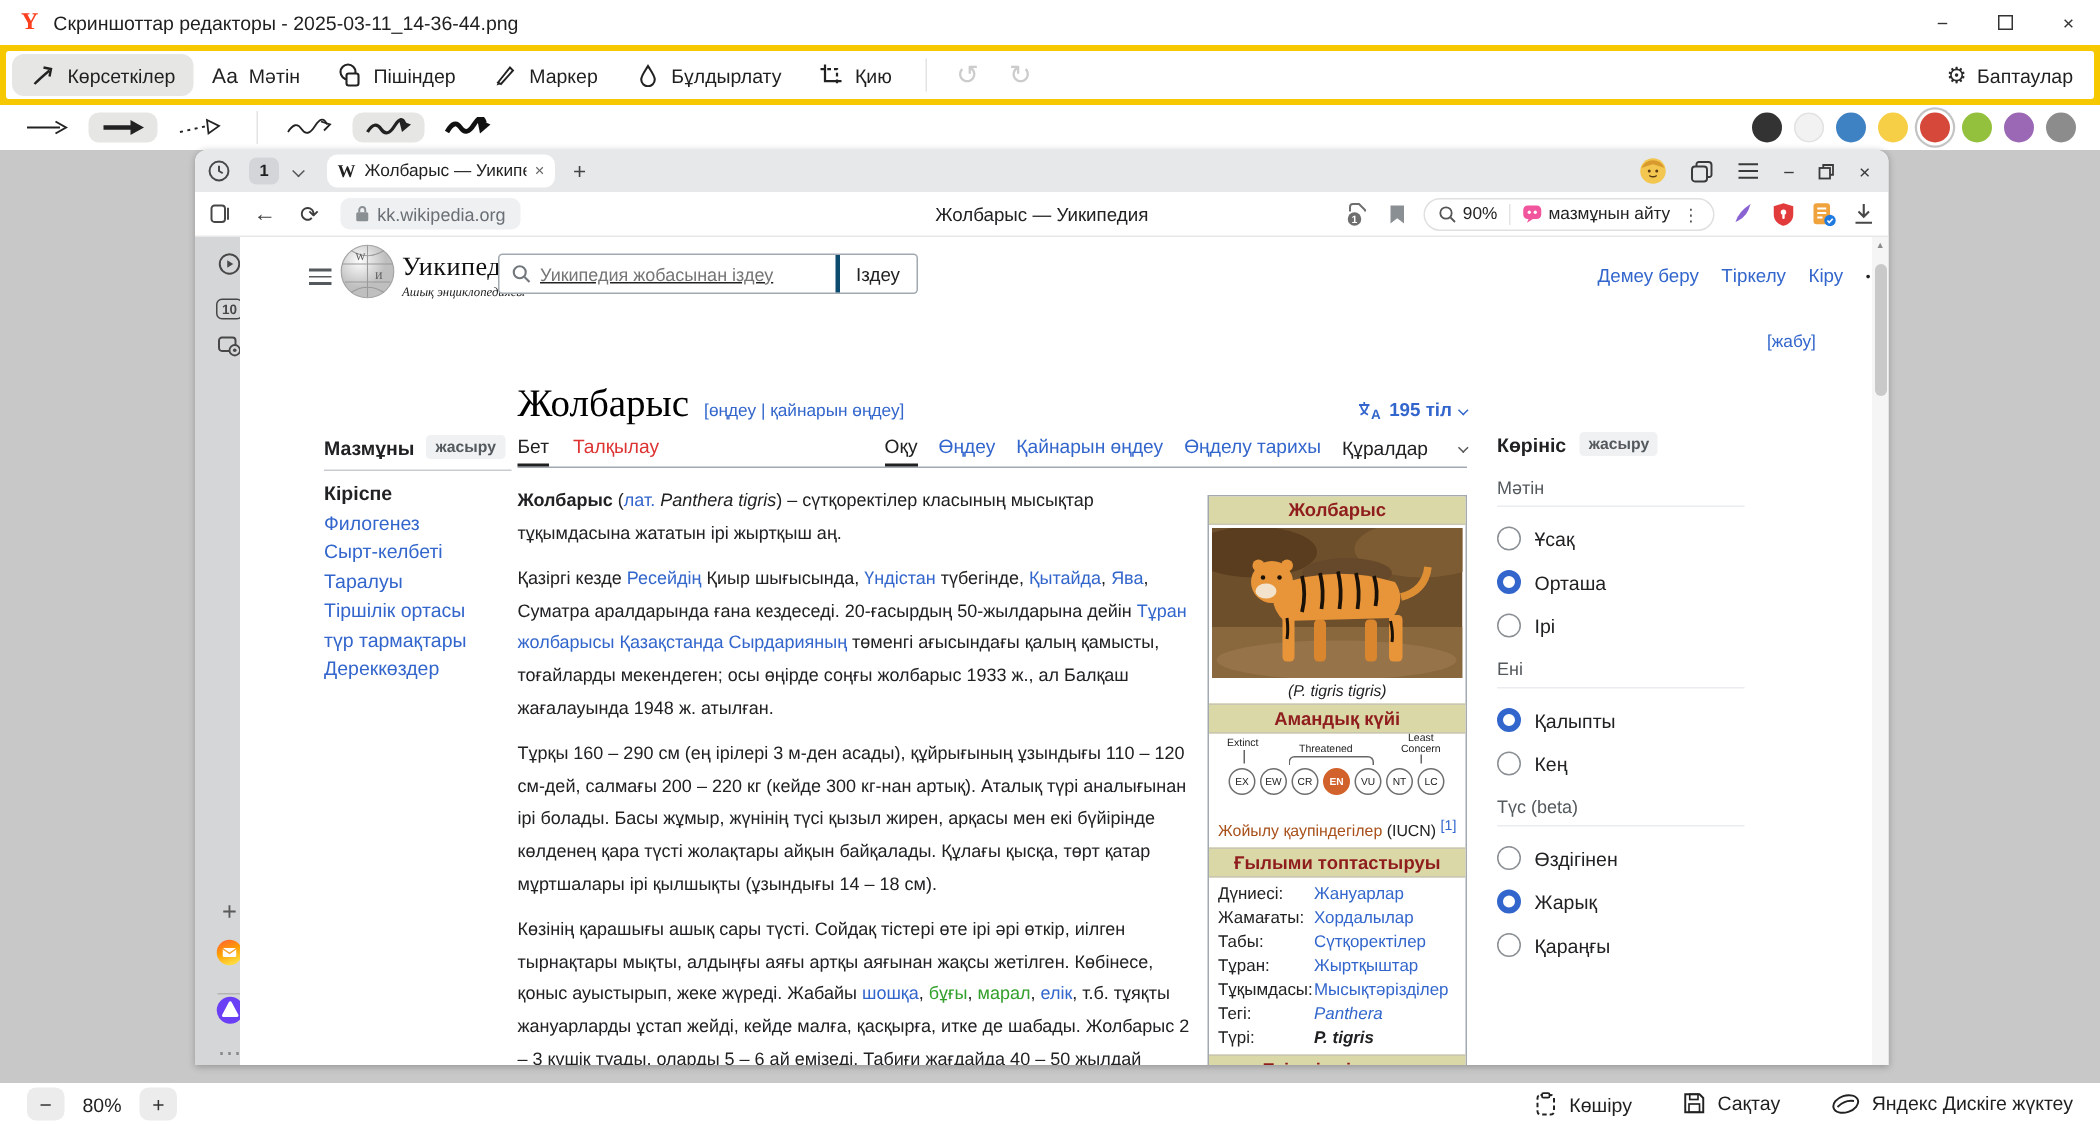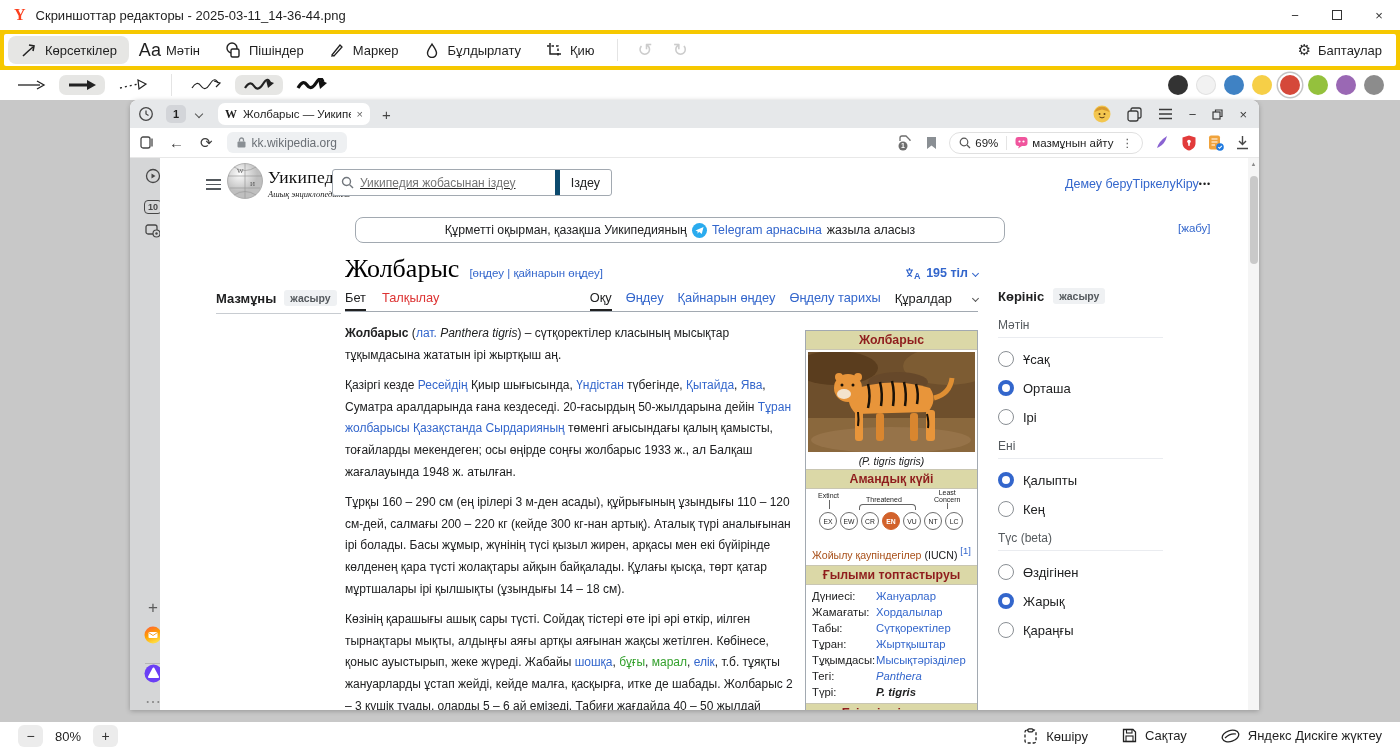--- a/index.html
+++ b/index.html
@@ -72,23 +72,23 @@
   .abs { position:absolute; }
   .a { color:#3366cc; } .g { color:#33a02c; } .b { font-weight:bold; } .i { font-style:italic; }
   .sup { vertical-align:super; font-size:9.5px; }
 
   .hamb { width:15px; } .hamb div { height:1.6px; background:#54595d; margin:3px 0; }
   .brand-t { font-family:"Liberation Serif",serif; font-size:17.5px; letter-spacing:.3px; color:#0f0f0f; }
   .brand-s { font-family:"Liberation Serif",serif; font-size:8.5px; font-style:italic; color:#222; margin-top:1px; }
   .srch { width:280px; height:27px; border:1px solid #a2a9b1; border-radius:3px; display:flex; align-items:center; background:#fff; }
   .srch input { border:none; outline:none; flex:1; font-size:12px; padding:0 6px; color:#222;
     font-family:"Liberation Sans",sans-serif;text-decoration:underline; }
-  .srch .go { border-left:5px solid #0c4a6e; height:100%; display:flex; align-items:center; padding:0 11px;
+  .srch .go { border-left:3px solid #0c4a6e; height:100%; display:flex; align-items:center; padding:0 11px;
     font-size:12.5px; color:#202122; }
-  .toplinks { display:flex; font-size:12.5px; color:#36c; align-items:center;justify-content:flex-end; }
+  .toplinks { display:flex; gap:15px; font-size:12.5px; color:#36c; align-items:center;justify-content:flex-end; }
 
   .banner { width:650px; height:26px; border:1px solid #a2a9b1; border-radius:8px; display:flex; align-items:center;
     justify-content:center; gap:5px; font-size:12.3px; }
   .tgc { width:15px; height:15px; border-radius:50%; background:#2aabee; display:inline-flex; align-items:center; justify-content:center; }
 
   .h1row { width:633px; display:flex; align-items:baseline; gap:10px; position:relative; }
   .h1 { font-family:"Liberation Serif",serif; font-size:26px; font-weight:normal; color:#000; }
   .editlinks { font-size:11.5px; color:#36c; }
   .langbox { position:absolute; right:0; top:12px; display:flex; align-items:center; gap:5px; color:#36c; font-size:12.5px; font-weight:bold; }
 
@@ -165,21 +165,21 @@
     <div class="tool sel">
       <span class="tico">
         <svg width="16" height="16" viewBox="0 0 16 16">
             <path d="M2,14 Q6,10 12,5" stroke="#222" stroke-width="1.6" fill="none"></path>
             <path d="M8,3 L13,4 L12,9" stroke="#222" stroke-width="1.6" fill="none"></path>
           </svg>
       </span>
       <span>Көрсеткілер</span>
     </div>
     <div class="tool">
-      <span class="tico" style="font-size:18px;">Аа</span>
+      <span class="tico" style="font-size:14px;">Аа</span>
       <span>Мәтін</span>
     </div>
     <div class="tool">
       <span class="tico">
         <svg width="16" height="16" viewBox="0 0 16 16">
             <circle cx="7" cy="6" r="5" stroke="#222" stroke-width="1.4" fill="none"></circle>
             <rect x="6" y="7" width="8" height="8" rx="1.5" stroke="#222" stroke-width="1.4" fill="#fff"></rect>
           </svg>
       </span>
       <span>Пішіндер</span>
@@ -317,36 +317,37 @@
         </svg>
       <span class="navic">←</span>
       <span class="navic">⟳</span>
       <div class="urlpill">
         <svg width="9" height="11" viewBox="0 0 9 11">
             <rect x="0.5" y="4.5" width="8" height="6" rx="1" fill="#8a8f94"></rect>
             <path d="M2.5,4.5 V3 A2,2 0 0 1 6.5,3 V4.5" stroke="#8a8f94" stroke-width="1.3" fill="none"></path>
           </svg>
         <span>kk.wikipedia.org</span>
       </div>
+      <div class="ctitle">Жолбарыс — Уикипедия</div>
       <div class="bt-right">
         <svg width="17" height="16" viewBox="0 0 17 16">
             <path d="M3,6 V3 A2,2 0 0 1 5,1 H9 L13,5 V6" stroke="#6e6e6e" stroke-width="1.3" fill="none"></path>
             <circle cx="6" cy="11" r="4.5" fill="#6e6e6e"></circle>
             <text x="6" y="13.4" font-size="7" fill="#fff" text-anchor="middle" font-weight="bold">1</text>
           </svg>
         <svg width="11" height="14" viewBox="0 0 11 14">
             <path d="M1,1 H10 V13 L5.5,9.5 L1,13 Z" fill="#8a8f94"></path>
           </svg>
         <div class="zoompill">
           <span style="display:flex;align-items:center;gap:4px;">
             <svg width="12" height="12" viewBox="0 0 12 12">
                 <circle cx="5" cy="5" r="3.8" stroke="#555" stroke-width="1.2" fill="none"></circle>
                 <line x1="8" y1="8" x2="11" y2="11" stroke="#555" stroke-width="1.2"></line>
               </svg>
-            <span>69%</span>
+            <span>90%</span>
           </span>
           <span style="width:1px;height:14px;background:#e4e4e4;"></span>
           <span style="display:flex;align-items:center;gap:4px;">
             <svg width="13" height="13" viewBox="0 0 13 13">
                 <rect x="0.5" y="1" width="12" height="9" rx="3" fill="#f0559d"></rect>
                 <circle cx="4.5" cy="5.5" r="1.1" fill="#fff"></circle>
                 <circle cx="8.5" cy="5.5" r="1.1" fill="#fff"></circle>
                 <path d="M4,10 L3,12.5 L7,10Z" fill="#f0559d"></path>
               </svg>
             <span>мазмұнын айту</span>
@@ -447,30 +448,20 @@
           <input placeholder="Уикипедия жобасынан іздеу" style="">
           <span class="go">Іздеу</span>
         </div>
         <div class="abs toplinks" style="left:905px; top:19px;">
           <span>Демеу беру</span>
           <span>Тіркелу</span>
           <span>Кіру</span>
           <span style="color:#202122;font-size:9px;letter-spacing:1px;">•••</span>
         </div>
 
-        <div class="abs banner" style="left:195px; top:59px;">
-          <span>Құрметті оқырман, қазақша Уикипедияның</span>
-          <span class="tgc">
-              <svg width="9" height="9" viewBox="0 0 10 10">
-                <path d="M0.5,5 L9.5,1 L7.5,9 L4.5,6.5 L3,8.5 L2.8,5.8 Z" fill="#fff"></path>
-              </svg>
-            </span>
-          <span class="a">Telegram арнасына</span>
-          <span>жазыла аласыз</span>
-        </div>
         <span class="abs a" style="left:1018px; top:64px; font-size:11.5px;">[жабу]</span>
 
         <div class="abs h1row" style="left:185px; top:96px;">
           <span class="h1">Жолбарыс</span>
           <span class="editlinks">[өңдеу | қайнарын өңдеу]</span>
           <span class="langbox">
             <svg width="16" height="13" viewBox="0 0 16 13">
                 <path d="M1,3 H8 M4.5,1 V3 M2,3 Q3.5,8 7,9.5 M7,3 Q5.5,8 2,9.5" stroke="#36c" stroke-width="1.2" fill="none"></path>
                 <text x="9" y="12" font-size="9" fill="#36c" font-weight="bold">A</text>
               </svg>
@@ -493,20 +484,29 @@
               </span>
           </span>
         </div>
 
         <div class="abs toc" style="left:56px; top:132px;">
           <div class="toc-h">
             <span class="b" style="font-size:13px;">Мазмұны</span>
             <span class="chip">жасыру</span>
           </div>
           <hr>
+          <ul>
+            <li class="on">Кіріспе</li>
+            <li>Филогенез</li>
+            <li>Сырт-келбеті</li>
+            <li>Таралуы</li>
+            <li>Тіршілік ортасы</li>
+            <li>түр тармақтары</li>
+            <li>Дереккөздер</li>
+          </ul>
         </div>
 
         <div class="abs content" style="left:185px; top:165px;">
           <p><span class="b">Жолбарыс</span><span> (</span><span class="a">лат.</span><span> </span><span class="i">Panthera tigris</span><span>) – сүтқоректілер класының мысықтар тұқымдасына жататын ірі жыртқыш аң.</span></p>
           <p><span>Қазіргі кезде </span><span class="a">Ресейдің</span><span> Қиыр шығысында, </span><span class="a">Үндістан</span><span> түбегінде, </span><span class="a">Қытайда</span><span>, </span><span class="a">Ява</span><span>, Суматра аралдарында ғана кездеседі. 20-ғасырдың 50-жылдарына дейін </span><span class="a">Тұран жолбарысы Қазақстанда Сырдарияның</span><span> төменгі ағысындағы қалың қамысты, тоғайларды мекендеген; осы өңірде соңғы жолбарыс 1933 ж., ал Балқаш жағалауында 1948 ж. атылған.</span></p>
           <p><span>Тұрқы 160 – 290 см (ең ірілері 3 м-ден асады), құйрығының ұзындығы 110 – 120 см-дей, салмағы 200 – 220 кг (кейде 300 кг-нан артық). Аталық түрі аналығынан ірі болады. Басы жұмыр, жүнінің түсі қызыл жирен, арқасы мен екі бүйірінде көлденең қара түсті жолақтары айқын байқалады. Құлағы қысқа, төрт қатар мұртшалары ірі қылшықты (ұзындығы 14 – 18 см).</span></p>
           <p><span>Көзінің қарашығы ашық сары түсті. Сойдақ тістері өте ірі әрі өткір, иілген тырнақтары мықты, алдыңғы аяғы артқы аяғынан жақсы жетілген. Көбінесе, қоныс ауыстырып, жеке жүреді. Жабайы </span><span class="a">шошқа</span><span>, </span><span class="g">бұғы</span><span>, </span><span class="g">марал</span><span>, </span><span class="a">елік</span><span>, т.б. тұяқты жануарларды ұстап жейді, кейде малға, қасқырға, итке де шабады. Жолбарыс 2 – 3 күшік туады, оларды 5 – 6 ай емізеді. Табиғи жағдайда 40 – 50 жылдай тіршілік етеді. Дүниежүзіндегі жолбарыстың популяциясы жылдан жылға азаюда. Мысалы, 2000 ж. жолбарыстардың жалпы саны 7 мың болды. Қазіргі уақытта жабайы ортада (13 мемлекетте) мекендейтін жолбарыстардың саны 3200 шамасында ғана қалды</span></p>
         </div>
 
         <div class="abs ibox" style="left:645px; top:172px;">

